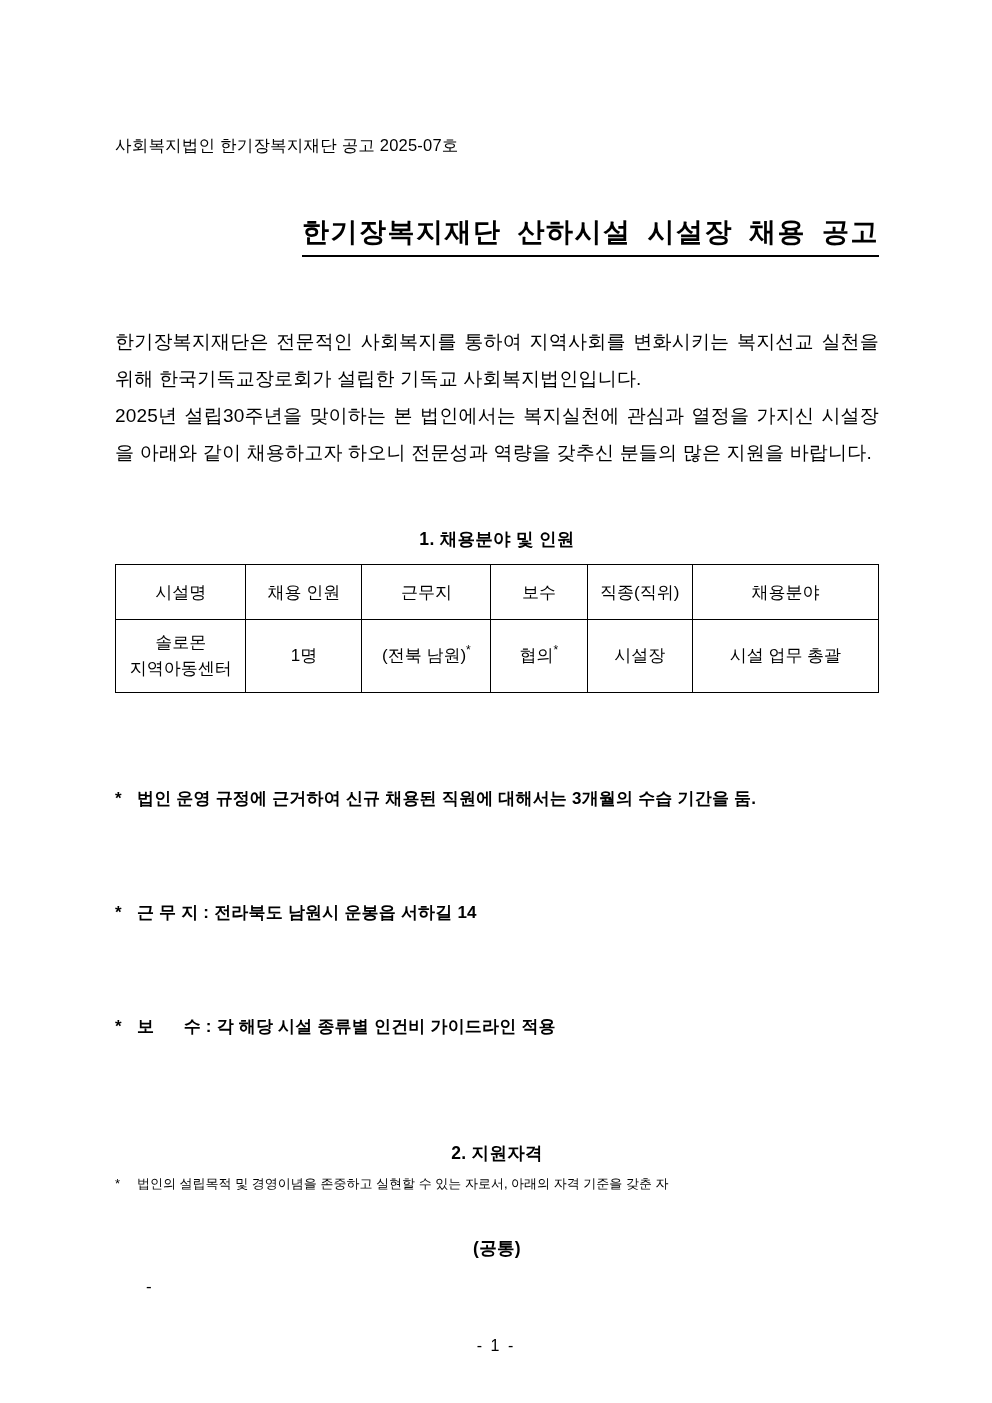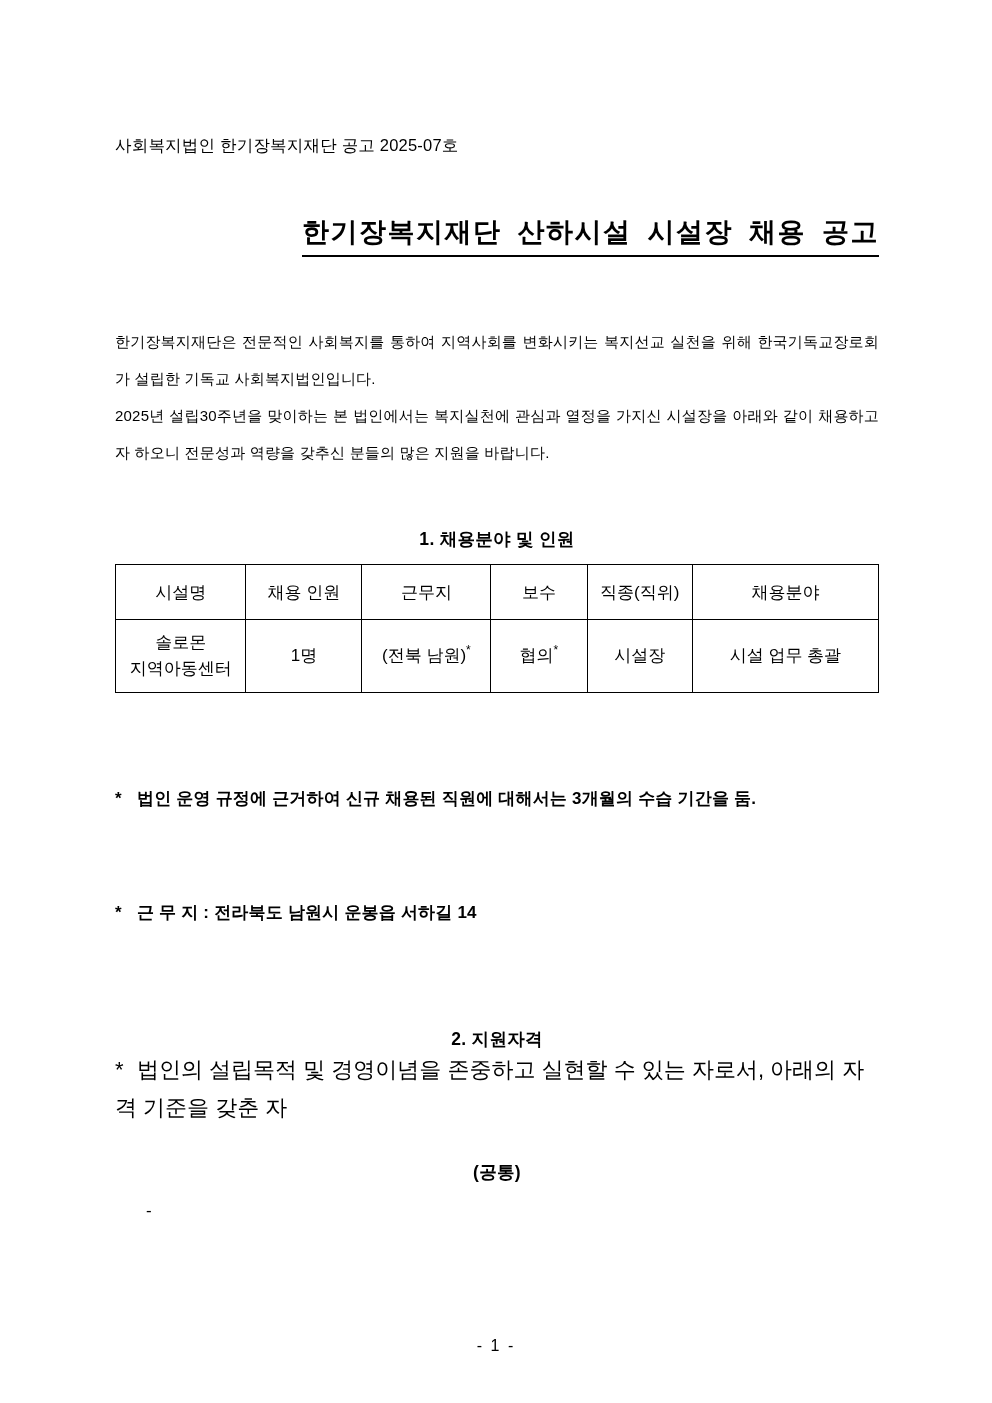--- a/index.html
+++ b/index.html
@@ -28,21 +28,21 @@
     display: inline-block;
     font-size: 27px;
     font-weight: bold;
     letter-spacing: 1.5px;
     word-spacing: 7px;
     border-bottom: 2.5px solid #000;
     padding-bottom: 5px;
   }
   .intro {
     margin-top: 66px;
-    font-size: 15px;
+    font-size: 19px;
     line-height: 37px;
     text-align: justify;
     letter-spacing: 0.2px;
   }
   .section-heading {
     font-size: 17.5px;
     font-weight: bold;
     letter-spacing: 0.3px;
     text-align: center;
   }
@@ -79,21 +79,21 @@
     list-style: none;
     font-size: 17px;
     line-height: 38px;
     white-space: pre-wrap;
     letter-spacing: 0.2px;
     font-weight: bold;
   }
   .note-marker { display: inline-block; width: 22px; }
   .section2-heading { margin-top: 19px; }
   .plain-note {
-    font-size: 22px;
+    font-size: 13px;
     line-height: 38px;
     white-space: pre-wrap;
   }
   .common-heading { margin-top: 33px; }
   .dash-list {
     list-style: none;
     margin-top: 9px;
     margin-left: 31px;
     font-size: 17px;
     line-height: 35px;
@@ -166,20 +166,21 @@
         <td><span>협의</span><span class="sup-mark">*</span></td>
         <td>시설장</td>
         <td>시설 업무 총괄</td>
       </tr>
     </tbody>
   </table>
 
   <ul class="notes">
     <li><span class="note-marker">*</span><span>법인 운영 규정에 근거하여 신규 채용된 직원에 대해서는 3개월의 수습 기간을 둠.</span></li>
     <li><span class="note-marker">*</span><span>근 무 지 : 전라북도 남원시 운봉읍 서하길 14</span></li>
+    <li><span class="note-marker">*</span><span>보      수 : 각 해당 시설 종류별 인건비 가이드라인 적용</span></li>
   </ul>
 
   <div class="section-heading section2-heading">2. 지원자격</div>
 
   <div class="plain-note"><span class="note-marker">*</span><span>법인의 설립목적 및 경영이념을 존중하고 실현할 수 있는 자로서, 아래의 자격 기준을 갖춘 자</span></div>
 
   <div class="section-heading common-heading">(공통)</div>
 
   <ul class="dash-list">
     <li><span class="item-marker">-</span></li>

